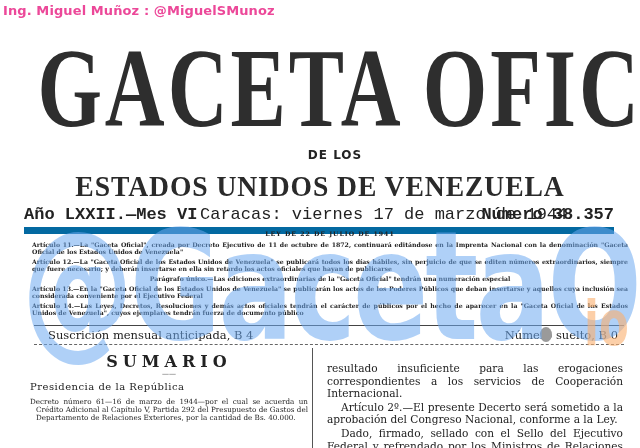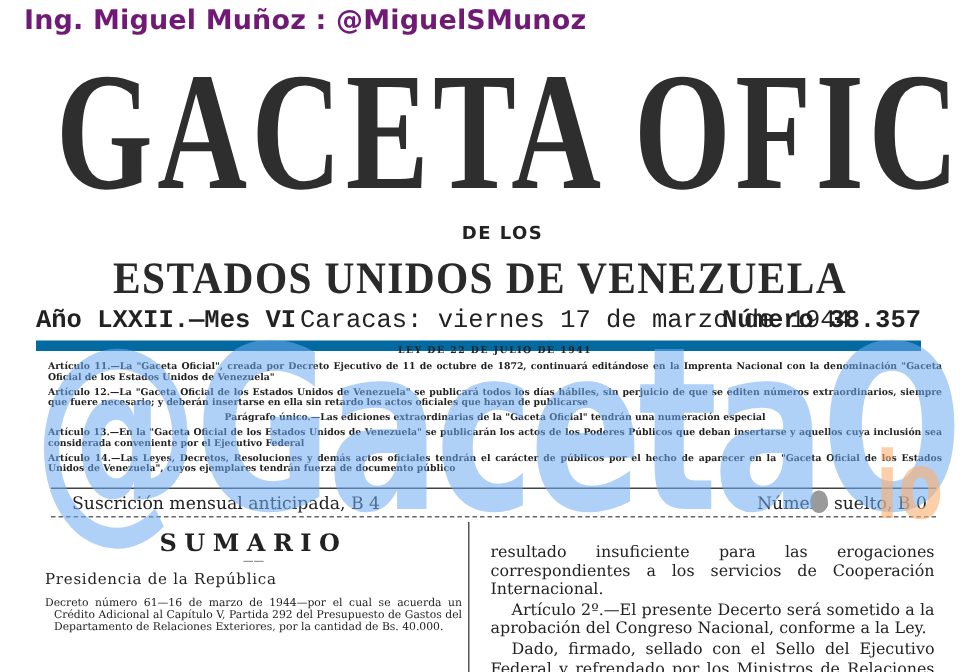--- a/index.html
+++ b/index.html
@@ -2,23 +2,23 @@
 <html><head>
   <meta charset="utf-8">
   <style>
     html, body { margin: 0; padding: 0; }
     body {
       width: 640px; height: 448px; overflow: hidden; position: relative;
       background: #ffffff; color: #1a1a1a;
       font-family: "DejaVu Serif", "Liberation Serif", serif;
     }
     .credit {
-      position: absolute; left: 16px; top: 3px;
+      position: absolute; left: 3px; top: 3px;
       font-family: "DejaVu Sans", "Liberation Sans", sans-serif;
-      font-weight: bold; font-size: 18px; color: #701a75; letter-spacing: 0.1px;
+      font-weight: bold; font-size: 13px; color: #ec4899; letter-spacing: 0.1px;
     }
     .masthead {
       position: absolute; left: 26px; top: 32px; width: 600px; height: 110px;
       text-align: center;
     }
     .masthead-title {
       font-family: "Liberation Serif", "DejaVu Serif", serif;
       font-weight: bold; font-size: 112px; line-height: 112px;
       color: #2e2e2e; letter-spacing: 4px;
       transform: scaleX(0.74); transform-origin: center top;

